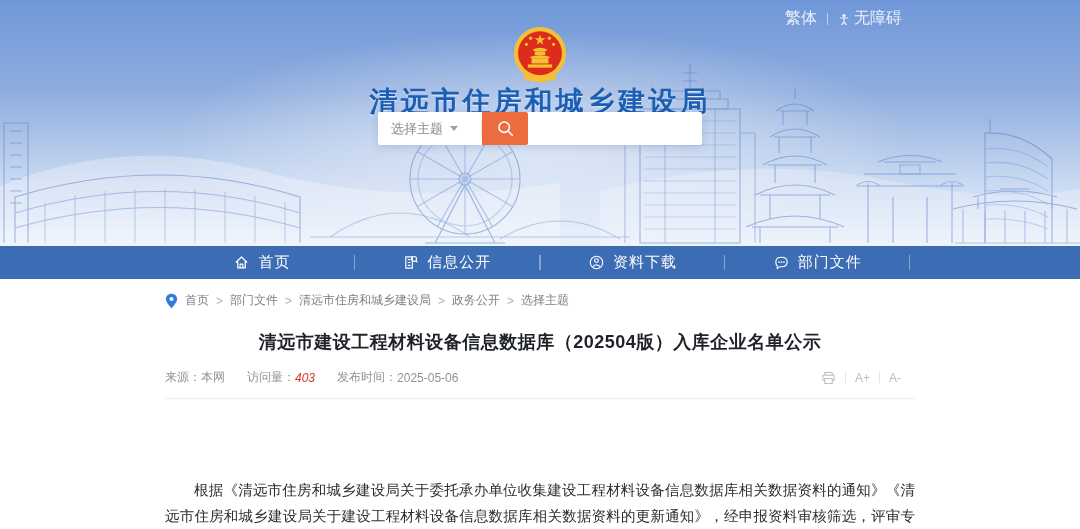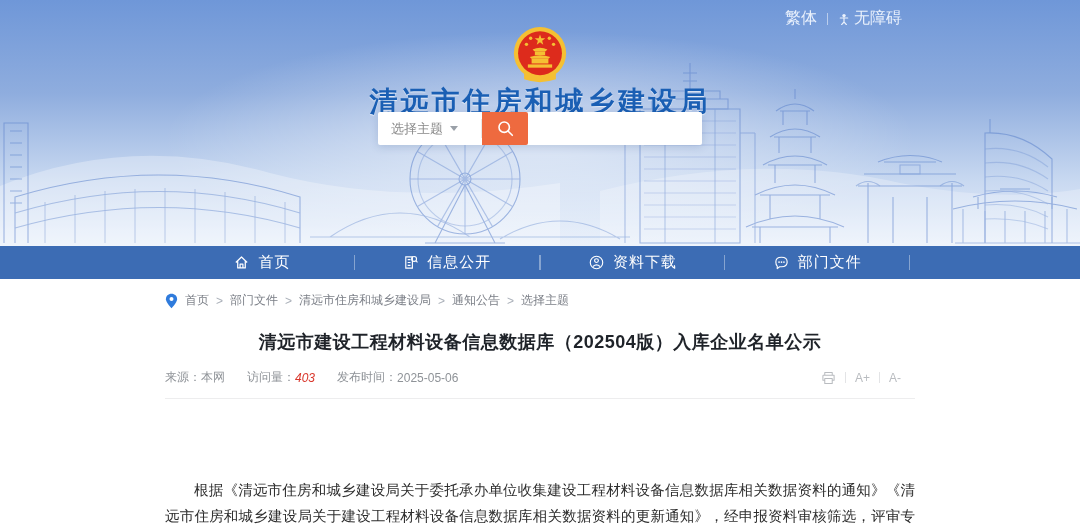--- a/index.html
+++ b/index.html
@@ -234,21 +234,21 @@
     <svg width="13" height="16" viewBox="0 0 13 16">
         <path d="M6.5,0.8 C3.2,0.8 0.9,3.2 0.9,6.2 C0.9,9.6 6.5,15.2 6.5,15.2 C6.5,15.2 12.1,9.6 12.1,6.2 C12.1,3.2 9.8,0.8 6.5,0.8 Z" fill="var(--pin-blue)"></path>
         <circle cx="6.5" cy="5.9" r="2" fill="#fff"></circle>
       </svg>
     <span class="bc-item">首页</span>
     <span class="bc-sep">&gt;</span>
     <span class="bc-item">部门文件</span>
     <span class="bc-sep">&gt;</span>
     <span class="bc-item">清远市住房和城乡建设局</span>
     <span class="bc-sep">&gt;</span>
-    <span class="bc-item">通知公告</span>
+    <span class="bc-item">政务公开</span>
     <span class="bc-sep">&gt;</span>
     <span class="bc-item">选择主题</span>
   </div>
 
   <div class="article">
     <h1 class="article-title">清远市建设工程材料设备信息数据库（202504版）入库企业名单公示</h1>
 
     <div class="meta-row">
       <span class="meta-item">
         <span>来源：</span>

